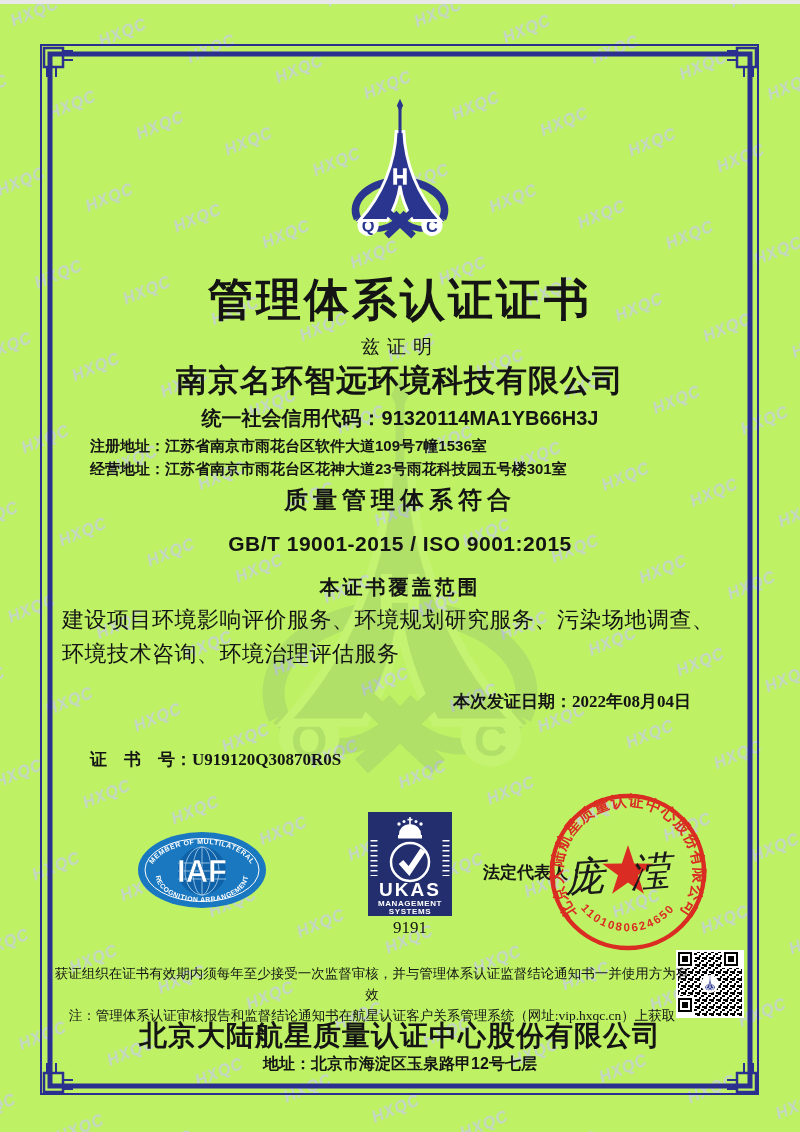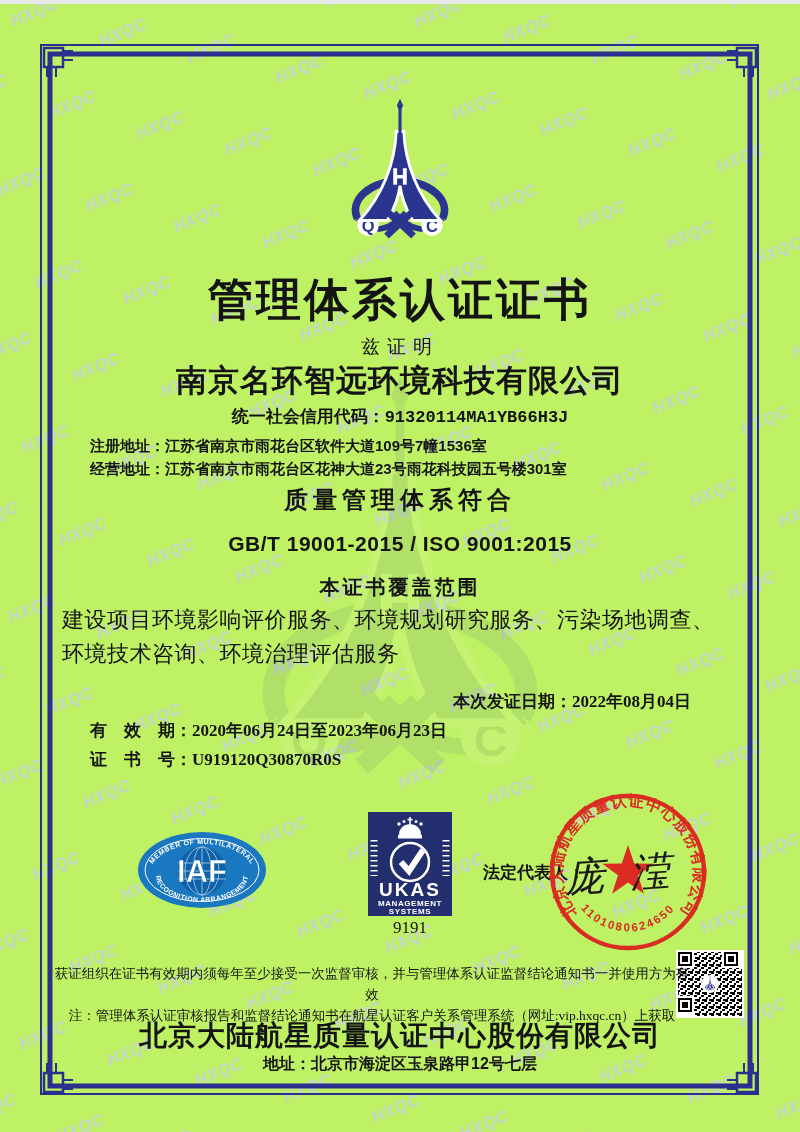--- a/index.html
+++ b/index.html
@@ -7,21 +7,21 @@
         font-family:"Liberation Sans",sans-serif;color:#141414;margin:4px auto;}
   .abs{position:absolute;}
   .serif{font-family:"Liberation Serif","DejaVu Serif",serif;}
   .center{left:0;right:0;text-align:center;}
   .wm-layer{position:absolute;left:0;top:0;z-index:0;}
   .border-layer{position:absolute;left:0;top:0;z-index:5;pointer-events:none;}
   .content{position:absolute;left:0;top:0;width:800px;height:1132px;z-index:10;}
   .title{top:266px;font-size:45px;font-weight:900;letter-spacing:3px;}
   .certify{top:330px;font-size:19px;letter-spacing:7px;}
   .company{top:356px;font-size:31px;font-weight:800;letter-spacing:1px;}
-  .credit{top:401px;font-size:17px;font-weight:700;font-family:Liberation Mono, monospace;}
+  .credit{top:401px;font-size:20px;font-weight:700;}
   .addr{left:90px;top:430px;font-size:15px;font-weight:700;line-height:23px;}
   .sysline{top:480px;font-size:24px;letter-spacing:5px;font-weight:600;}
   .stdline{top:528px;font-size:21px;font-weight:800;letter-spacing:0.5px;}
   .scopehead{top:570px;font-size:20px;font-weight:600;letter-spacing:3px;}
   .scopetext{left:62px;top:599px;width:656px;font-size:22px;line-height:34px;letter-spacing:0.5px;}
   .daterow{font-size:17px;font-weight:600;}
   .notes{left:52px;top:959px;width:640px;text-align:center;font-size:13.5px;line-height:21px;}
   .issuer{top:1013px;font-size:28px;font-weight:800;letter-spacing:1px;}
   .issueraddr{top:1050px;font-size:16px;font-weight:700;}
   .ukasnum{left:362px;top:914px;width:96px;text-align:center;font-size:17px;}
@@ -104,23 +104,20 @@
 
     <div class="abs center sysline serif">质量管理体系符合</div>
     <div class="abs center stdline">GB/T 19001-2015 / ISO 9001:2015</div>
 
     <div class="abs center scopehead serif">本证书覆盖范围</div>
     <div class="abs scopetext serif">建设项目环境影响评价服务、环境规划研究服务、污染场地调查、环境技术咨询、环境治理评估服务</div>
 
     <div class="abs daterow serif" style="left:453px;top:686px">
       <span>本次发证日期：</span><span>2022年08月04日</span>
     </div>
-    <div class="abs daterow serif" style="left:90px;top:715px">
-      <span>有　效　期：</span><span>2020年06月24日至2023年06月23日</span>
-    </div>
     <div class="abs daterow serif" style="left:90px;top:744px">
       <span>证　书　号：</span><span>U919120Q30870R0S</span>
     </div>
 
     <svg class="abs" style="left:136px;top:826px" width="132" height="80">
       <defs>
         <path id="iafTop" d="M14,44 A50,29 0 1 1 118,44"></path>
         <path id="iafBot" d="M20,46 A46,26 0 0 0 112,46"></path>
       </defs>
       <ellipse cx="66" cy="40" rx="64" ry="38" fill="#1a78c0"></ellipse>

